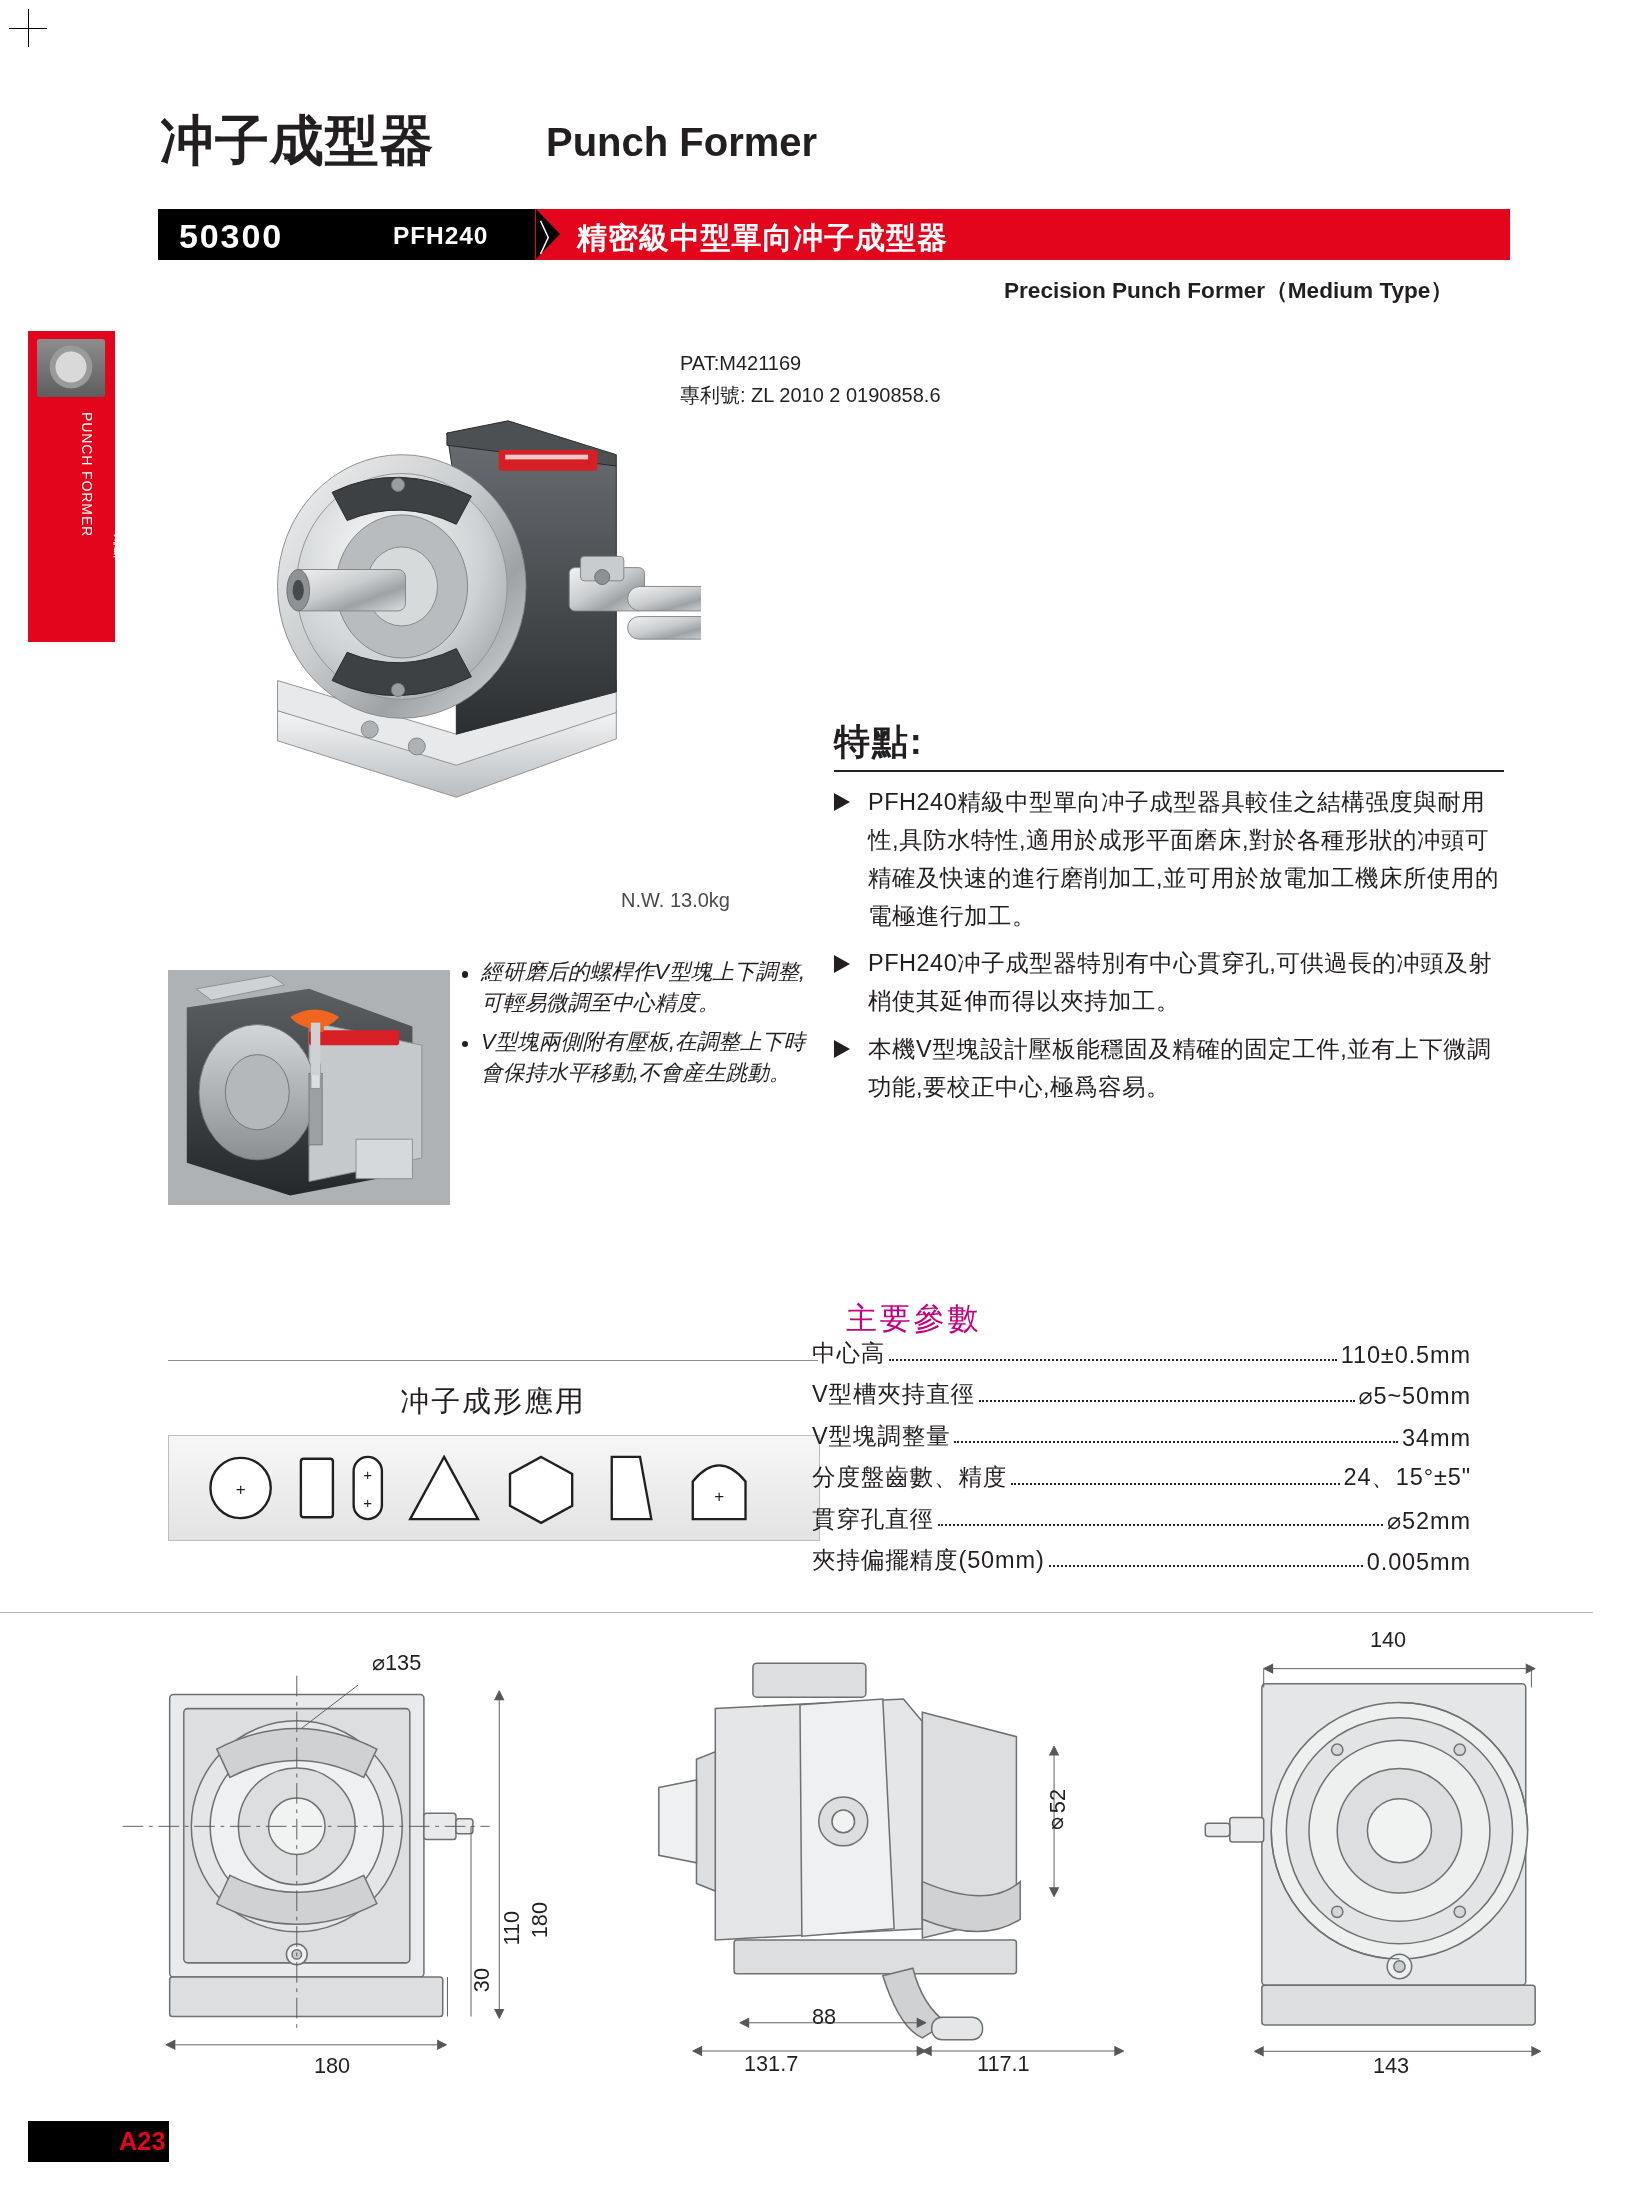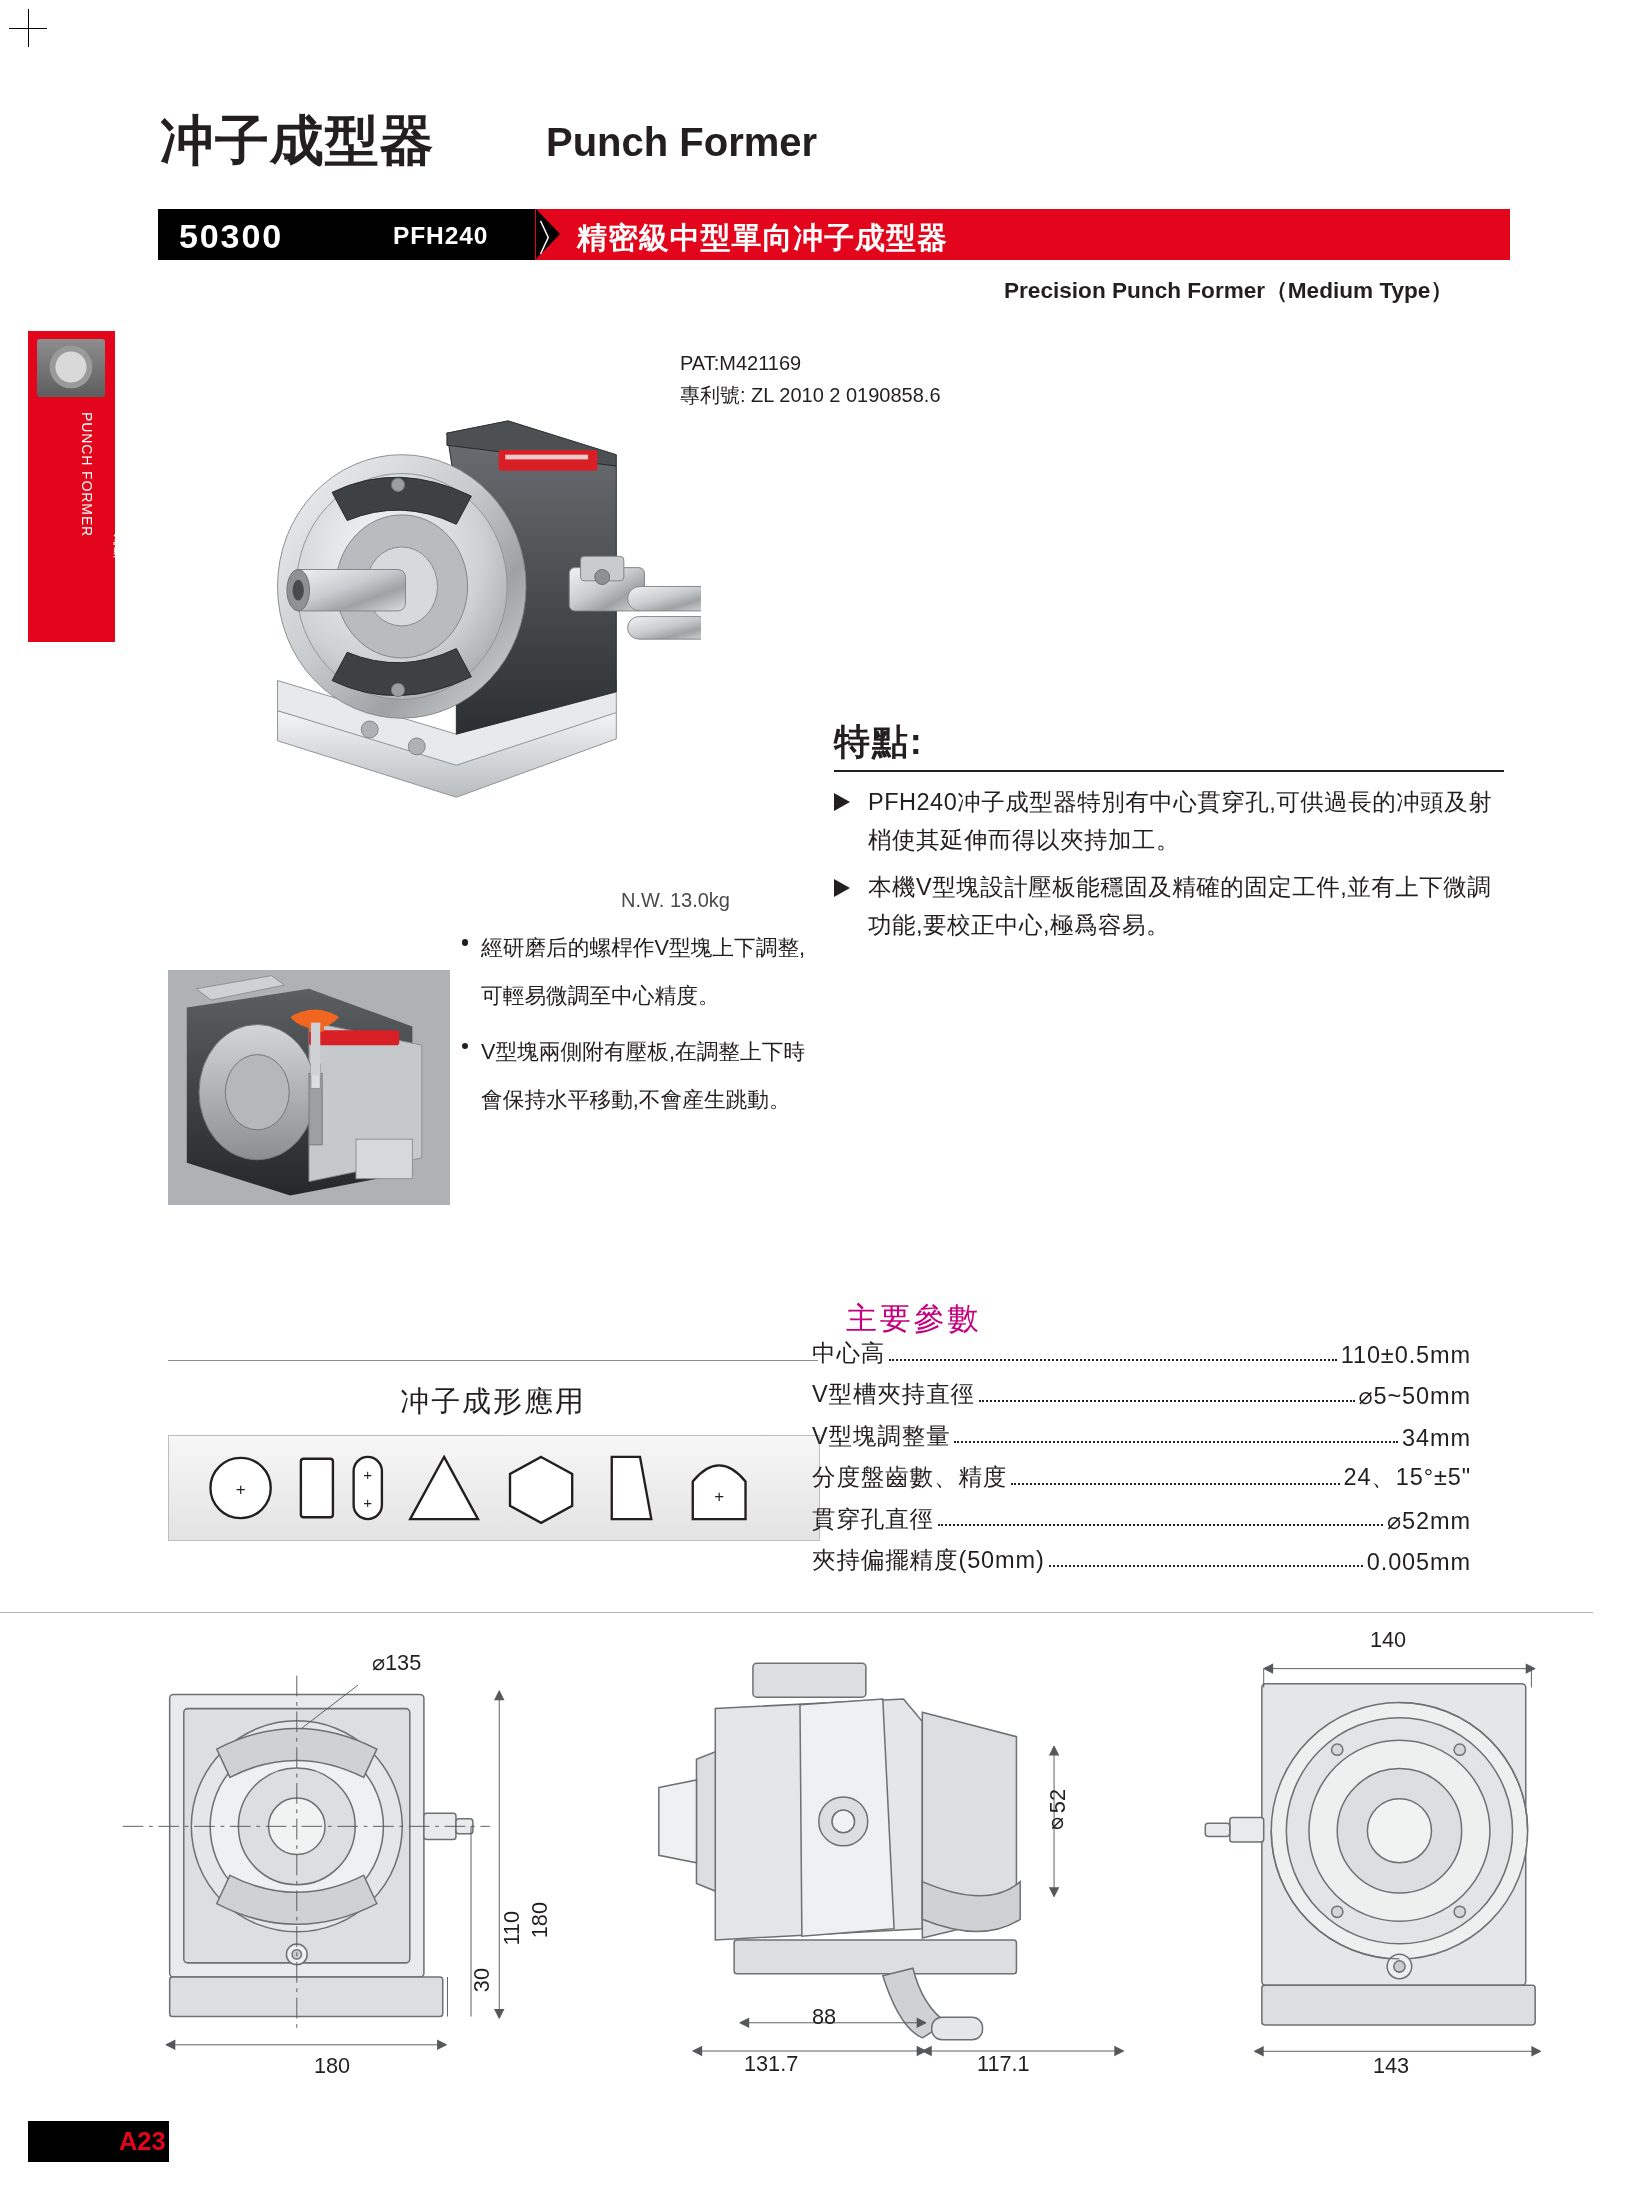--- a/index.html
+++ b/index.html
@@ -44,21 +44,21 @@
 
   
   .feat-h{position:absolute;left:834px;top:718px;font-size:36px;font-weight:bold;letter-spacing:1.9px;}
   .feat-rule{position:absolute;left:834px;top:770px;width:670px;height:1.9px;background:#231f20;}
   .feat-list{position:absolute;left:834px;top:783px;width:678px;}
   .feat{position:relative;padding-left:34px;margin-bottom:9.4px;font-size:23.5px;line-height:38px;letter-spacing:0.5px;}
   .feat .tri{position:absolute;left:0;top:10.4px;width:0;height:0;border-left:16px solid #231f20;border-top:9.4px solid transparent;border-bottom:9.4px solid transparent;}
 
   
   .photo-det{position:absolute;left:168px;top:970px;width:282px;height:235px;}
-  .callouts{position:absolute;left:460px;top:924px;width:358px;font-size:21.7px;line-height:48px;}
+  .callouts{position:absolute;left:460px;top:956px;width:358px;font-size:21.7px;line-height:31px;font-style:italic;}
   .co{position:relative;padding-left:21px;margin-bottom:7.5px;}
   .co .dot{position:absolute;left:1.9px;top:15px;width:6.6px;height:6.6px;border-radius:50%;background:#231f20;}
 
   
   .app-rule{position:absolute;left:168px;top:1360px;width:650px;height:0.9px;background:#8c8c8c;}
   .app-title{position:absolute;left:168px;top:1382px;width:650px;text-align:center;font-size:29px;letter-spacing:1.9px;}
   .app-box{position:absolute;left:168px;top:1435px;width:650px;height:104px;background:#eeeeee;border:0.9px solid #bdbdbd;}
   .app-box:before{content:"";position:absolute;left:0;top:0;width:100%;height:100%;
       background:linear-gradient(#f7f7f7,#e3e3e3);}
 
@@ -166,20 +166,24 @@
     <circle cx="238" cy="160" r="7" fill="#9a9ea1" stroke="#75797c"></circle>
     <circle cx="238" cy="378" r="7" fill="#9a9ea1" stroke="#75797c"></circle>
     <circle cx="208" cy="420" r="9" fill="#aeb2b5" stroke="#7f8386"></circle>
     <circle cx="258" cy="438" r="9" fill="#aeb2b5" stroke="#7f8386"></circle>
   </svg>
   <div class="nw">N.W. 13.0kg</div>
 
   <div class="feat-h">特點:</div>
   <div class="feat-rule"></div>
   <div class="feat-list">
+    <div class="feat">
+      <span class="tri"></span>
+      <span>PFH240精級中型單向冲子成型器具較佳之結構强度與耐用性,具防水特性,適用於成形平面磨床,對於各種形狀的冲頭可精確及快速的進行磨削加工,並可用於放電加工機床所使用的電極進行加工。</span>
+    </div>
     <div class="feat">
       <span class="tri"></span>
       <span>PFH240冲子成型器特別有中心貫穿孔,可供過長的冲頭及射梢使其延伸而得以夾持加工。</span>
     </div>
     <div class="feat">
       <span class="tri"></span>
       <span>本機V型塊設計壓板能穩固及精確的固定工件,並有上下微調功能,要校正中心,極爲容易。</span>
     </div>
   </div>
 

